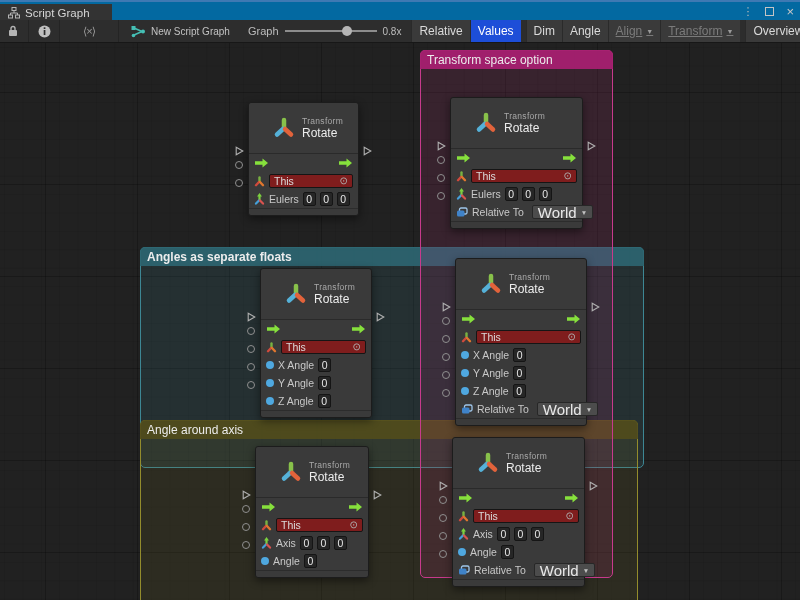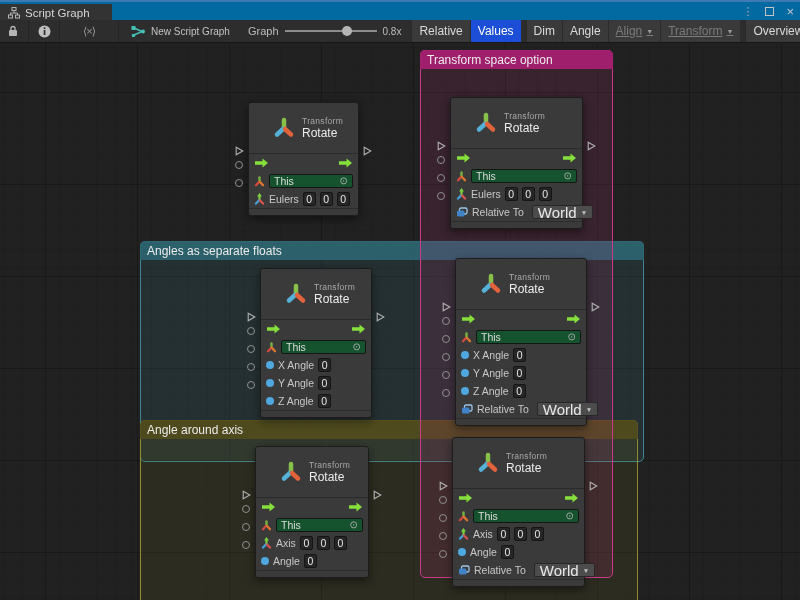--- a/index.html
+++ b/index.html
@@ -62,21 +62,21 @@
     box-shadow:0 3px 8px rgba(0,0,0,.45); }
   .node-header { height:51px; display:flex; align-items:center; gap:7px; padding:0 24px;
     border-bottom:1px solid #2a2a2a; }
   .node-titles { display:flex; flex-direction:column; justify-content:center; }
   .node-subtitle { font-size:8.5px; color:#a8a8a8; letter-spacing:.3px; }
   .node-title { font-size:12px; color:#ececec; }
   .node-row { height:18px; display:flex; align-items:center; gap:4px; padding:0 5px; }
   .node-footer { height:7px; border-top:1px solid #2c2c2c; }
   .row-label { font-size:10.5px; color:#c8c8c8; white-space:nowrap; }
   .objfield { flex:1; display:flex; align-items:center; justify-content:space-between;
-    height:14px; background:#14532d; border:1px solid #151515; border-radius:2px; padding:0 4px; }
+    height:14px; background:#7f1d1d; border:1px solid #151515; border-radius:2px; padding:0 4px; }
   .objfield .fieldtext { font-size:10.5px; color:#dcdcdc; }
   .objfield .target { font-size:10px; color:#b0b0b0; line-height:1; }
   .valbox { min-width:13px; height:14px; background:#262626; border:1px solid #151515;
     border-radius:2px; color:#e6e6e6; font-size:10.5px; display:flex; align-items:center;
     justify-content:center; padding:0 2px; }
   .dropdown { height:14px; background:#4c4c4c; border:1px solid #272727; border-radius:2px;
     display:flex; align-items:center; gap:4px; padding:0 5px; }
   .dropdown .dtext { font-size:15px; color:#e8e8e8; }
   .dropdown .darr { font-size:6.5px; color:#c2c2c2; }
   .trigger-row { justify-content:space-between; }
@@ -167,21 +167,21 @@
           <span>Transform</span>
           <span class="dd">▼</span>
         </div>
         <div class="tb-btn gap">
           <span>Overview</span>
         </div>
       </div>
   </div>
 
   <div class="canvas" id="canvas">
-      <div class="group" style="left: 140px; top: 198px; width: 504px; height: 221px; border-color: rgb(61, 135, 148); background: rgba(55, 115, 125, 0.18);">
+      <div class="group" style="left: 140px; top: 204px; width: 504px; height: 221px; border-color: rgb(61, 135, 148); background: rgba(55, 115, 125, 0.18); font-weight: bold;">
         <div class="group-header" style="background: rgba(45, 101, 112, 0.92);">
           <div class="group-label">Angles as separate floats</div>
         </div>
       </div>
       <div class="group" style="left: 140px; top: 377px; width: 498px; height: 209px; border-color: rgb(147, 140, 44); background: rgba(115, 108, 38, 0.16);">
         <div class="group-header" style="background: rgba(80, 76, 28, 0.92);">
           <div class="group-label">Angle around axis</div>
         </div>
       </div>
       <div class="group" style="left: 420px; top: 7px; width: 193px; height: 528px; border-color: rgb(199, 58, 140); background: rgba(170, 45, 115, 0.17);">

